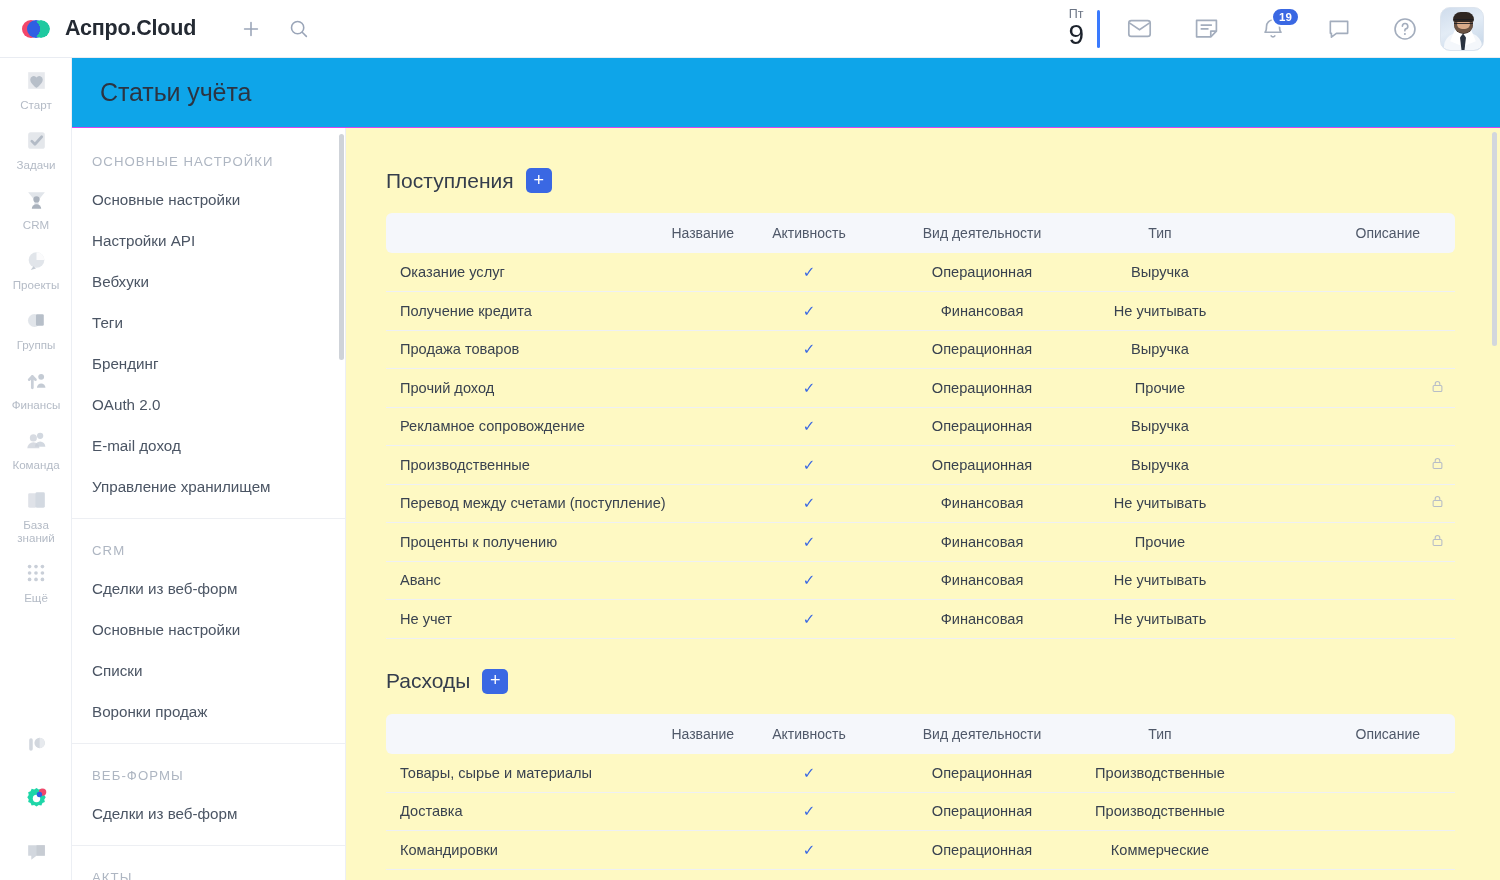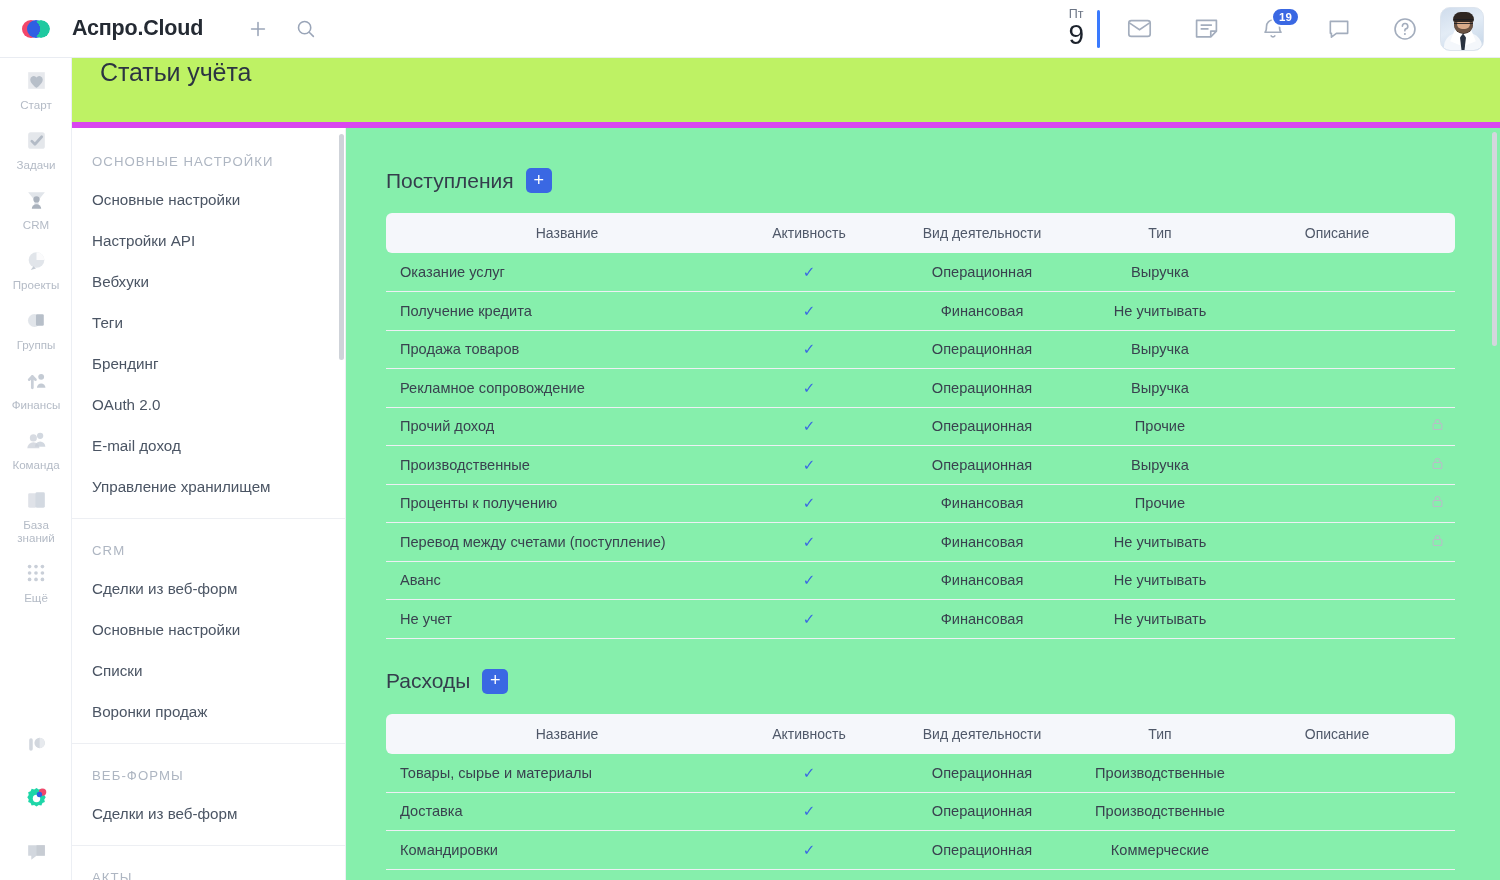--- a/index.html
+++ b/index.html
@@ -15,21 +15,21 @@
   #app { position: relative; width: 1500px; height: 880px; overflow: hidden; }
 
   
   .topbar {
     position: absolute; top: 0; left: 0; width: 1500px; height: 58px;
     background: #fff;
     border-bottom: 1px solid #e9ecf2;
     display: flex; align-items: center;
     z-index: 30;
   }
-  .brand { display: flex; align-items: center; margin-left: 22px; gap: 18px; }
+  .brand { display: flex; align-items: center; margin-left: 22px; gap: 11px; }
   .logo-mark { position: relative; width: 32px; height: 26px; }
   .logo-mark span { position: absolute; top: 4px; width: 18px; height: 18px; border-radius: 50%; }
   .logo-c1 { left: 0;  background: #f2476b; }
   .logo-c2 { left: 5px; background: #2f5fe3; }
   .logo-c3 { left: 10px; background: #1ec9a0;
              -webkit-mask: radial-gradient(circle 9px at -1px 9px, transparent 99%, #000 100%);
              mask: radial-gradient(circle 9px at -1px 9px, transparent 99%, #000 100%); }
   .brand-name { font-size: 21.5px; font-weight: 700; letter-spacing: -.2px; color: #242a33; }
 
   .topbar-actions { display: flex; align-items: center; gap: 26px; margin-left: 44px; }
@@ -77,22 +77,22 @@
   }
   .rail-ico { width: 26px; height: 26px; color: #c9cfd8; display:flex; align-items:center; justify-content:center; }
   .rail-lb { font-size: 11.6px; color: #b4bbc6; text-align: center; line-height: 13px; }
   .rail-bottom { position: absolute; bottom: 14px; left: 0; width: 72px;
     display: flex; flex-direction: column; align-items: center; gap: 26px; }
   .rail-bico { width: 28px; height: 28px; cursor: pointer; display:flex; align-items:center; justify-content:center; color:#d2d7de;}
 
   
   .page-head {
     position: absolute; top: 58px; left: 72px; width: 1428px; height: 70px;
-    background: #bef264; border-bottom: 6px solid #d946ef;
-    display: flex; align-items: flex-start; z-index: 10;
+    background: #0ea5e9; border-bottom: 1px solid #d946ef;
+    display: flex; align-items: center; z-index: 10;
   }
   .page-title { font-size: 25px; font-weight: 400; color: #2c3442; margin-left: 28px; letter-spacing: -.1px; }
 
   
   .setnav {
     position: absolute; top: 128px; left: 72px; width: 274px; height: 752px;
     background: #fff; border-right: 1px solid #edeff3; overflow: hidden;
   }
   .setnav-inner { padding: 26px 0 0 0; }
   .sn-group-title {
@@ -106,36 +106,36 @@
   }
   .sn-div { height: 1px; background: #edeff3; margin: 6px 0 24px; }
   .sn-scroll {
     position: absolute; left: 267px; top: 6px; width: 5px; height: 226px;
     background: #cfd3d9; border-radius: 3px;
   }
 
   
   .main {
     position: absolute; top: 128px; left: 346px; width: 1154px; height: 752px;
-    background: #86efac; overflow: hidden;
+    background: #fef9c3; overflow: hidden;
   }
   .main-inner { padding: 40px 46px 0 40px; }
   .sec-head { display: flex; align-items: center; gap: 12px; margin-bottom: 20px; }
   .sec-title { font-size: 21px; color: #343d4c; font-weight: 400; }
   .add-btn {
     width: 26px; height: 25px; background: #3a68e3; border-radius: 5px; border: none;
     color: #fff; font-size: 18px; line-height: 1; cursor: pointer;
     display: flex; align-items: center; justify-content: center; font-weight: 400;
     padding-bottom: 2px;
   }
 
   table.grid { width: 1069px; border-collapse: collapse; table-layout: fixed; }
   table.grid thead th {
     background: #f5f7fb; font-size: 14px; font-weight: 400; color: #4f5869;
-    text-align: center; height: 40px; padding: 0 0 0 14px; vertical-align: middle;
+    text-align: right; height: 40px; padding: 0 0 0 14px; vertical-align: middle;
   }
   table.grid thead tr th:first-child { border-radius: 6px 0 0 6px; }
   table.grid thead tr th:last-child  { border-radius: 0 6px 6px 0; }
   table.grid td {
     height: 38.5px; font-size: 14.6px; color: #39424f; padding: 0 0 0 14px;
     border-bottom: 1px solid #eef0f4; vertical-align: middle;
   }
   .c-name { width: 348px; }
   .c-act  { width: 150px; text-align: center !important; padding-left: 0 !important; }
   .c-kind { width: 196px; text-align: center !important; padding-left: 0 !important; }
@@ -425,71 +425,71 @@
             </tr>
             <tr>
               <td class="c-name">Продажа товаров</td>
               <td class="c-act"><span class="chk">✓</span></td>
               <td class="c-kind">Операционная</td>
               <td class="c-type">Выручка</td>
               <td class="c-desc"></td>
               <td class="c-lock"></td>
             </tr>
             <tr>
-              <td class="c-name">Рекламное сопровождение</td>
-              <td class="c-act"><span class="chk">✓</span></td>
-              <td class="c-kind">Операционная</td>
-              <td class="c-type">Выручка</td>
-              <td class="c-desc"></td>
-              <td class="c-lock"></td>
-            </tr>
-            <tr>
               <td class="c-name">Прочий доход</td>
               <td class="c-act"><span class="chk">✓</span></td>
               <td class="c-kind">Операционная</td>
               <td class="c-type">Прочие</td>
               <td class="c-desc"></td>
               <td class="c-lock"><span class="lock">
                   <svg width="15" height="15" viewBox="0 0 24 24" fill="none" stroke="currentColor" stroke-width="1.7" stroke-linejoin="round">
                     <rect x="5" y="10.5" width="14" height="9.5" rx="1.6"></rect>
                     <path d="M8.3 10.5V7.8a3.7 3.7 0 0 1 7.4 0v2.7"></path>
                   </svg>
                 </span></td>
             </tr>
             <tr>
+              <td class="c-name">Рекламное сопровождение</td>
+              <td class="c-act"><span class="chk">✓</span></td>
+              <td class="c-kind">Операционная</td>
+              <td class="c-type">Выручка</td>
+              <td class="c-desc"></td>
+              <td class="c-lock"></td>
+            </tr>
+            <tr>
               <td class="c-name">Производственные</td>
               <td class="c-act"><span class="chk">✓</span></td>
               <td class="c-kind">Операционная</td>
               <td class="c-type">Выручка</td>
               <td class="c-desc"></td>
               <td class="c-lock"><span class="lock">
                   <svg width="15" height="15" viewBox="0 0 24 24" fill="none" stroke="currentColor" stroke-width="1.7" stroke-linejoin="round">
                     <rect x="5" y="10.5" width="14" height="9.5" rx="1.6"></rect>
                     <path d="M8.3 10.5V7.8a3.7 3.7 0 0 1 7.4 0v2.7"></path>
                   </svg>
                 </span></td>
             </tr>
             <tr>
-              <td class="c-name">Проценты к получению</td>
+              <td class="c-name">Перевод между счетами (поступление)</td>
               <td class="c-act"><span class="chk">✓</span></td>
               <td class="c-kind">Финансовая</td>
-              <td class="c-type">Прочие</td>
+              <td class="c-type">Не учитывать</td>
               <td class="c-desc"></td>
               <td class="c-lock"><span class="lock">
                   <svg width="15" height="15" viewBox="0 0 24 24" fill="none" stroke="currentColor" stroke-width="1.7" stroke-linejoin="round">
                     <rect x="5" y="10.5" width="14" height="9.5" rx="1.6"></rect>
                     <path d="M8.3 10.5V7.8a3.7 3.7 0 0 1 7.4 0v2.7"></path>
                   </svg>
                 </span></td>
             </tr>
             <tr>
-              <td class="c-name">Перевод между счетами (поступление)</td>
+              <td class="c-name">Проценты к получению</td>
               <td class="c-act"><span class="chk">✓</span></td>
               <td class="c-kind">Финансовая</td>
-              <td class="c-type">Не учитывать</td>
+              <td class="c-type">Прочие</td>
               <td class="c-desc"></td>
               <td class="c-lock"><span class="lock">
                   <svg width="15" height="15" viewBox="0 0 24 24" fill="none" stroke="currentColor" stroke-width="1.7" stroke-linejoin="round">
                     <rect x="5" y="10.5" width="14" height="9.5" rx="1.6"></rect>
                     <path d="M8.3 10.5V7.8a3.7 3.7 0 0 1 7.4 0v2.7"></path>
                   </svg>
                 </span></td>
             </tr>
             <tr>
               <td class="c-name">Аванс</td>

